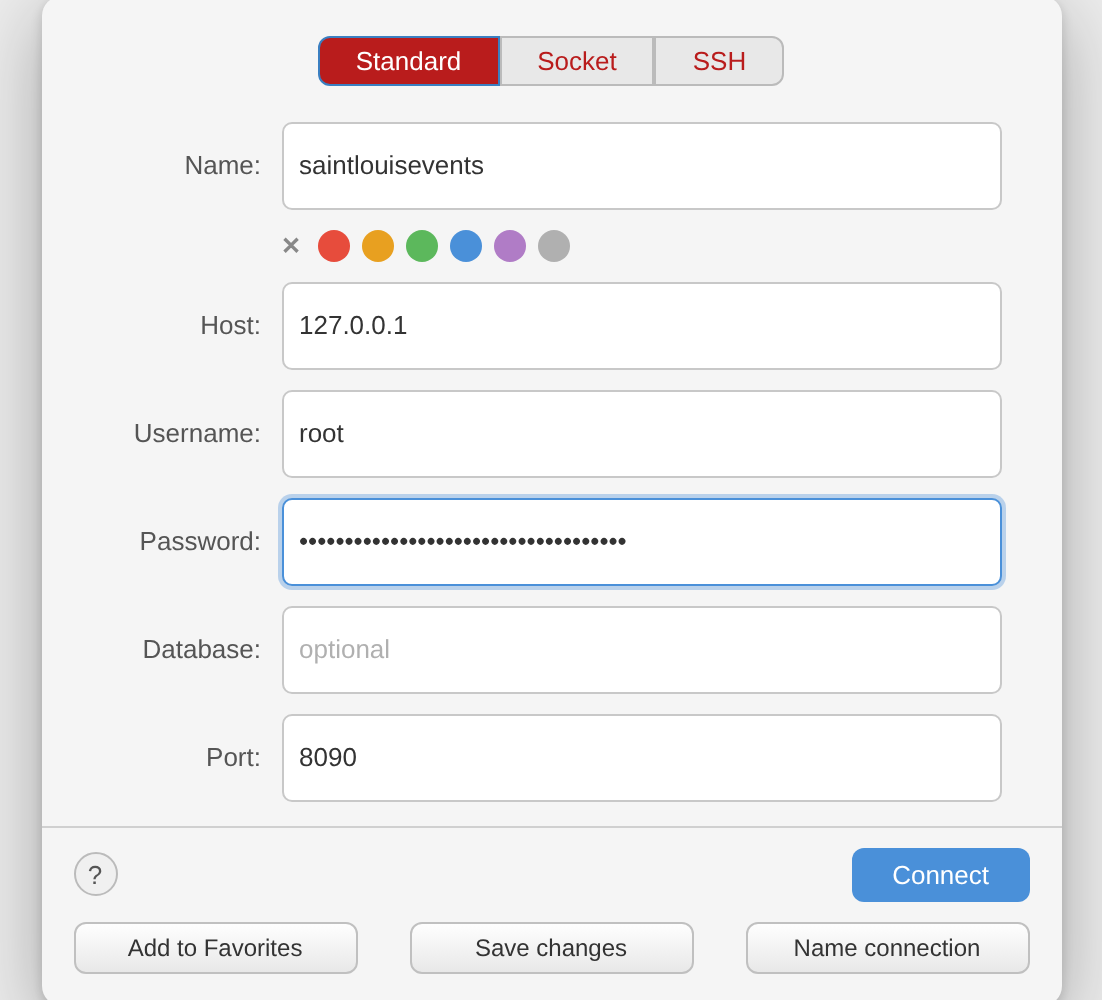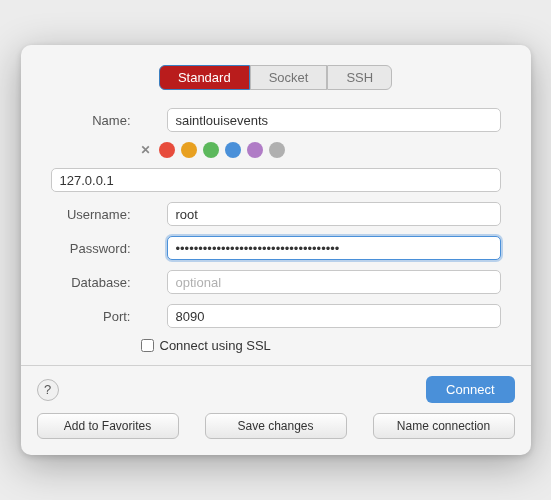--- a/index.html
+++ b/index.html
@@ -30,21 +30,21 @@
       justify-content: center;
       gap: 0;
       margin-bottom: 18px;
     }
 
     .tab {
       padding: 4px 18px;
       font-size: 13px;
       border: 1px solid #bbb;
       background: #e8e8e8;
-      color: #737373;
+      color: #b91c1c;
       cursor: pointer;
       outline: none;
     }
 
     .tab:first-child {
       border-radius: 6px 0 0 6px;
     }
 
     .tab:last-child {
       border-radius: 0 6px 6px 0;
@@ -58,35 +58,34 @@
 
     
     .form-area {
       padding: 0 30px;
     }
 
     .form-row {
       display: flex;
       align-items: center;
       margin-bottom: 10px;
-      gap: 26px;
     }
 
     .form-label {
       text-align: right;
       width: 90px;
       min-width: 90px;
       color: #555;
       font-size: 13px;
       padding-right: 10px;
     }
 
     .form-input {
       flex: 1;
-      height: 24px;
+      height: 44px;
       border: 1px solid #c8c8c8;
       border-radius: 5px;
       padding: 0 8px;
       font-size: 13px;
       background: #fff;
       outline: none;
       color: #333;
     }
 
     .form-input.focused {
@@ -225,20 +224,21 @@
       <span class="close-x">✕</span>
       <span class="color-dot" style="background:#e74c3c;"></span>
       <span class="color-dot" style="background:#e8a020;"></span>
       <span class="color-dot" style="background:#5cb85c;"></span>
       <span class="color-dot" style="background:#4a90d9;"></span>
       <span class="color-dot" style="background:#b07cc6;"></span>
       <span class="color-dot" style="background:#b0b0b0;"></span>
     </div>
 
     <div class="form-row">
+      <label class="form-label">Host:</label>
       <input class="form-input" type="text" value="127.0.0.1" style="">
     </div>
 
     <div class="form-row">
       <label class="form-label">Username:</label>
       <input class="form-input" type="text" value="root" style="">
     </div>
 
     <div class="form-row">
       <label class="form-label">Password:</label>
@@ -248,24 +248,20 @@
     <div class="form-row">
       <label class="form-label">Database:</label>
       <input class="form-input" type="text" placeholder="optional" style="">
     </div>
 
     <div class="form-row">
       <label class="form-label">Port:</label>
       <input class="form-input" type="text" value="8090" style="">
     </div>
 
-    <div class="ssl-row">
-      <input type="checkbox" id="ssl-check" style="">
-      <label class="ssl-label" for="ssl-check">Connect using SSL</label>
-    </div>
 
   </div>
 
   <div class="divider"></div>
 
   <div class="bottom-bar">
     <button class="help-btn">?</button>
     <button class="connect-btn">Connect</button>
   </div>
 

